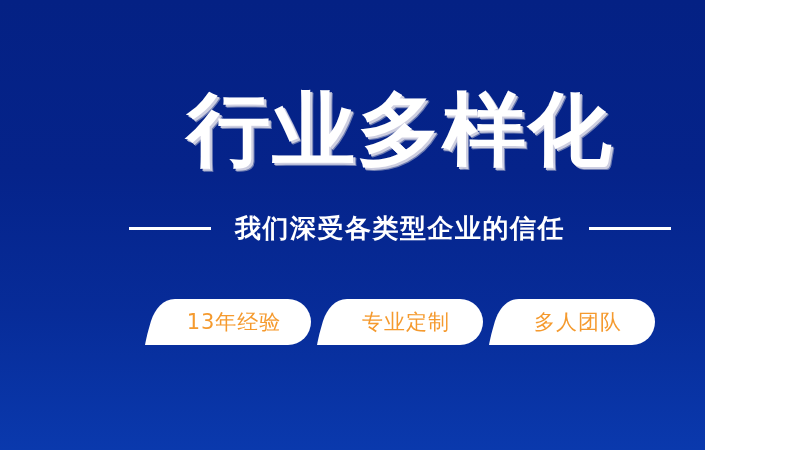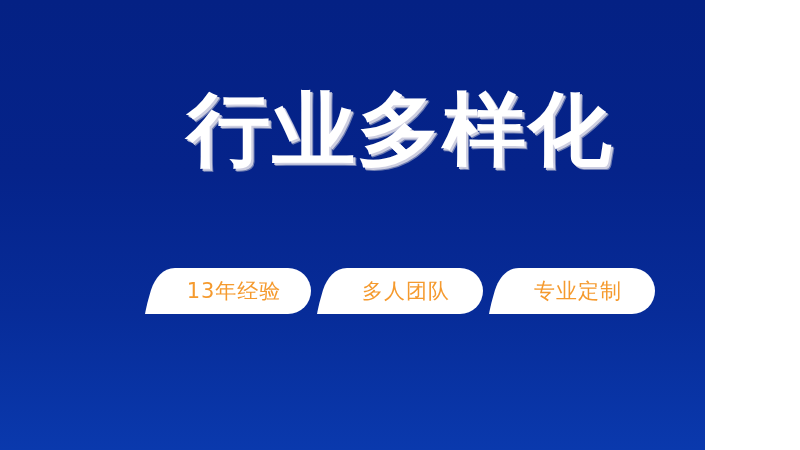--- a/index.html
+++ b/index.html
@@ -72,21 +72,21 @@
     color: #ffffff;
     letter-spacing: 1.5px;
     white-space: nowrap;
     flex: 0 0 auto;
   }
 
   
   .badge-row {
     position: absolute;
     left: 0;
-    top: 268px;
+    top: 299px;
     width: 800px;
     height: 46px;
     display: flex;
     align-items: stretch;
     justify-content: center;
     gap: 6px;
   }
   .badge {
     position: relative;
     width: 166px;
@@ -120,39 +120,44 @@
 </style>
 </head>
 <body>
 
 <div id="poster">
 
   <div class="title-wrap">
     <span class="title">行业多样化</span>
   </div>
 
+  <div class="sub-row">
+    <span class="rule left"></span>
+    <span class="subtitle">我们深受各类型企业的信任</span>
+    <span class="rule right"></span>
+  </div>
 
   <div class="badge-row">
 
     <div class="badge">
       <svg class="shape" viewBox="0 0 166 46" preserveAspectRatio="none">
         <path d="M0,46 L143,46 A23,23 0 0 0 143,0 L30,0 C18,0 10,10 6,22 C3,32 1,40 0,46 Z" fill="#ffffff"></path>
       </svg>
       <span class="badge-label">13年经验</span>
     </div>
 
     <div class="badge">
       <svg class="shape" viewBox="0 0 166 46" preserveAspectRatio="none">
         <path d="M0,46 L143,46 A23,23 0 0 0 143,0 L30,0 C18,0 10,10 6,22 C3,32 1,40 0,46 Z" fill="#ffffff"></path>
       </svg>
-      <span class="badge-label">多人团队</span>
+      <span class="badge-label">专业定制</span>
     </div>
 
     <div class="badge">
       <svg class="shape" viewBox="0 0 166 46" preserveAspectRatio="none">
         <path d="M0,46 L143,46 A23,23 0 0 0 143,0 L30,0 C18,0 10,10 6,22 C3,32 1,40 0,46 Z" fill="#ffffff"></path>
       </svg>
-      <span class="badge-label">专业定制</span>
+      <span class="badge-label">多人团队</span>
     </div>
 
   </div>
 
 </div>
 
 </body></html>

